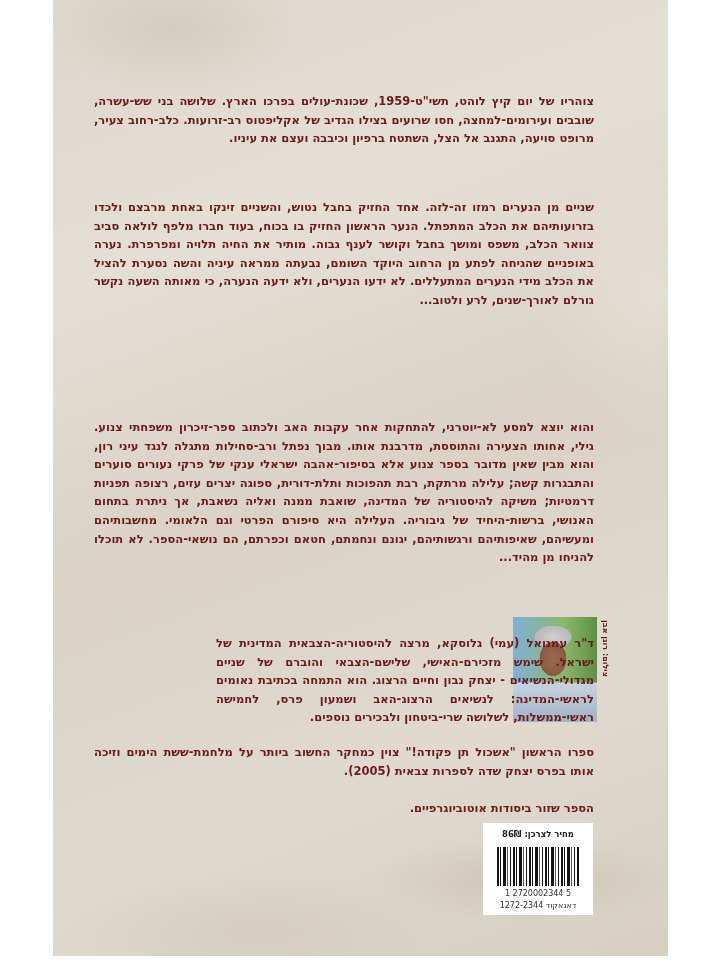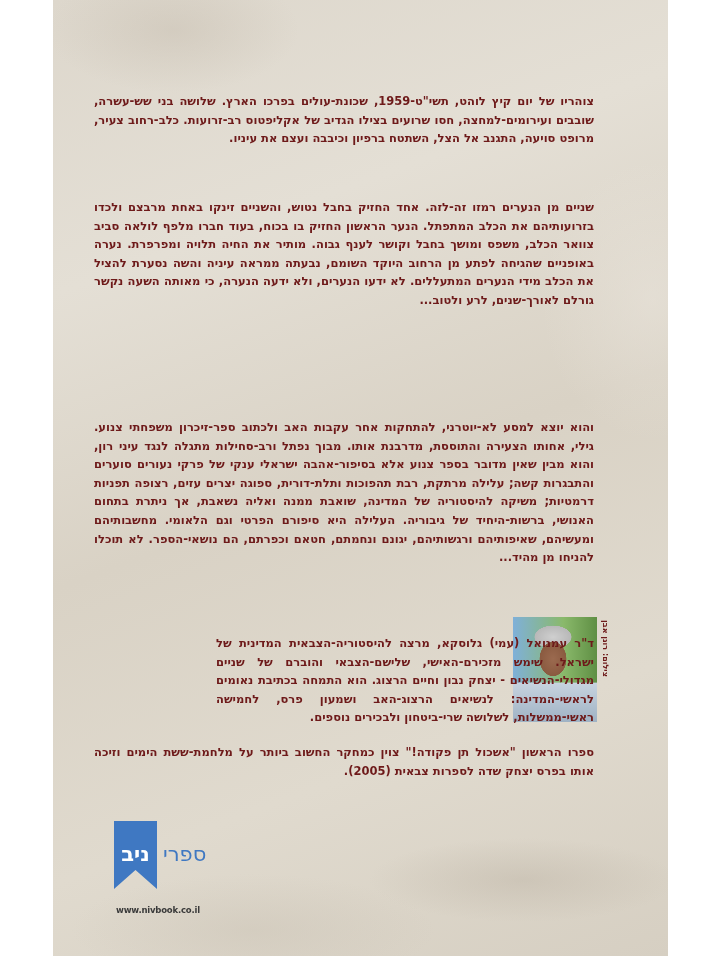--- a/index.html
+++ b/index.html
@@ -90,21 +90,22 @@
 
 <div class="cover">
   <p class="para p1">צוהריו של יום קיץ לוהט, תשי"ט-1959, שכונת-עולים בפרכו הארץ. שלושה בני שש-עשרה, שובבים ועירומים-למחצה, חסו שרועים בצילו הגדיב של אקליפטוס רב-זרועות. כלב-רחוב צעיר, מרופט סויעה, התגנב אל הצל, השתטח ברפיון וכיבבה ועצם את עיניו.</p>
   <p class="para p2">שניים מן הנערים רמזו זה-לזה. אחד החזיק בחבל נטוש, והשניים זינקו באחת מרבצם ולכדו בזרועותיהם את הכלב המתפתל. הנער הראשון החזיק בו בכוח, בעוד חברו מלפף לולאה סביב צוואר הכלב, משפס ומושך בחבל וקושר לענף גבוה. מותיר את החיה תלויה ומפרפרת. נערה באופניים שהגיחה לפתע מן הרחוב היוקד השומם, נבעתה ממראה עיניה והשה נסערת להציל את הכלב מידי הנערים המתעללים. לא ידעו הנערים, ולא ידעה הנערה, כי מאותה השעה נקשר גורלם לאורך-שנים, לרע ולטוב...</p>
   <p class="para p4">והוא יוצא למסע לא-יוטרני, להתחקות אחר עקבות האב ולכתוב ספר-זיכרון משפחתי צנוע. גילי, אחותו הצעירה והתוססת, מדרבנת אותו. מבוך נפתל ורב-סחילות מתגלה לנגד עיני רון, והוא מבין שאין מדובר בספר צנוע אלא בסיפור-אהבה ישראלי ענקי של פרקי נעורים סוערים והתבגרות קשה; עלילה מרתקת, רבת תהפוכות ותלת-דורית, ספוגה יצרים עזים, רצופה תפניות דרמטיות; משיקה להיסטוריה של המדינה, שואבת ממנה ואליה נשאבת, אך ניתרת בתחום האנושי, ברשות-היחיד של גיבוריה. העלילה היא סיפורם הפרטי וגם הלאומי. מחשבותיהם ומעשיהם, שאיפותיהם ורגשותיהם, יגונם ונחמתם, חטאם וכפרתם, הם נושאי-הספר. לא תוכלו להניחו מן מהיד...</p>
 
   <div class="author-photo"></div>
   <span class="photo-credit">צילום: רונן אבן</span>
   <p class="para p5">ד"ר עמנואל (עמי) גלוסקא, מרצה להיסטוריה-הצבאית המדינית של ישראל. שימש מזכירם-האישי, שלישם-הצבאי והוברם של שניים מגדולי-הנשיאים - יצחק נבון וחיים הרצוג. הוא התמחה בכתיבת נאומים לראשי-המדינה: לנשיאים הרצוג-האב ושמעון פרס, לחמישה ראשי-ממשלות, לשלושה שרי-ביטחון ולבכירים נוספים.</p>
   <p class="para p6">ספרו הראשון "אשכול תן פקודה!" צוין כמחקר החשוב ביותר על מלחמת-ששת הימים וזיכה אותו בפרס יצחק שדה לספרות צבאית (2005).</p>
+  <p class="para p7">הספר שזור ביסודות אוטוביוגרפיים.</p>
 
-  <div class="logo">
-    <div class="ribbon"></div>
-    <span class="ribbon-text">ניב</span>
-    <span class="logo-text">ספרי</span>
-    <span class="logo-url">www.nivbook.co.il</span>
+
+  <div class="barcode-box">
+    <div class="price">מחיר לצרכן: 86₪</div>
+    <div class="bars"></div>
+    <div class="isbn">1 2720002344 5</div>
+    <div class="catalog">דאנאקוד 1272-2344</div>
   </div>
-
 </div>
 
 </body></html>

